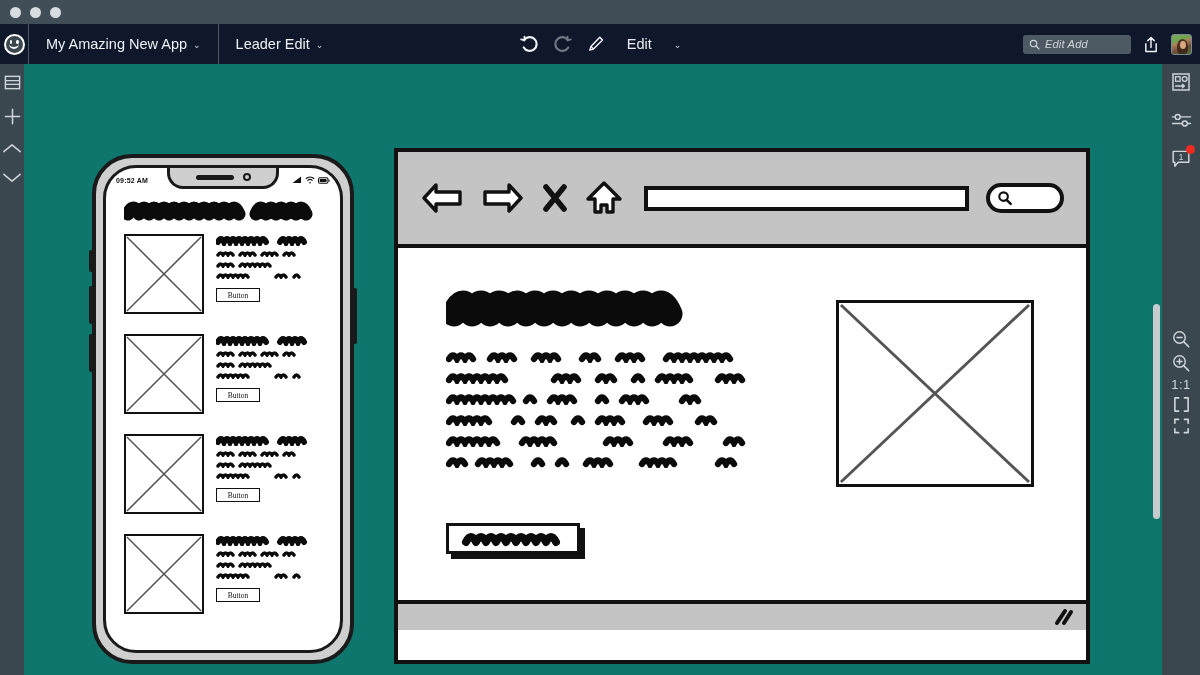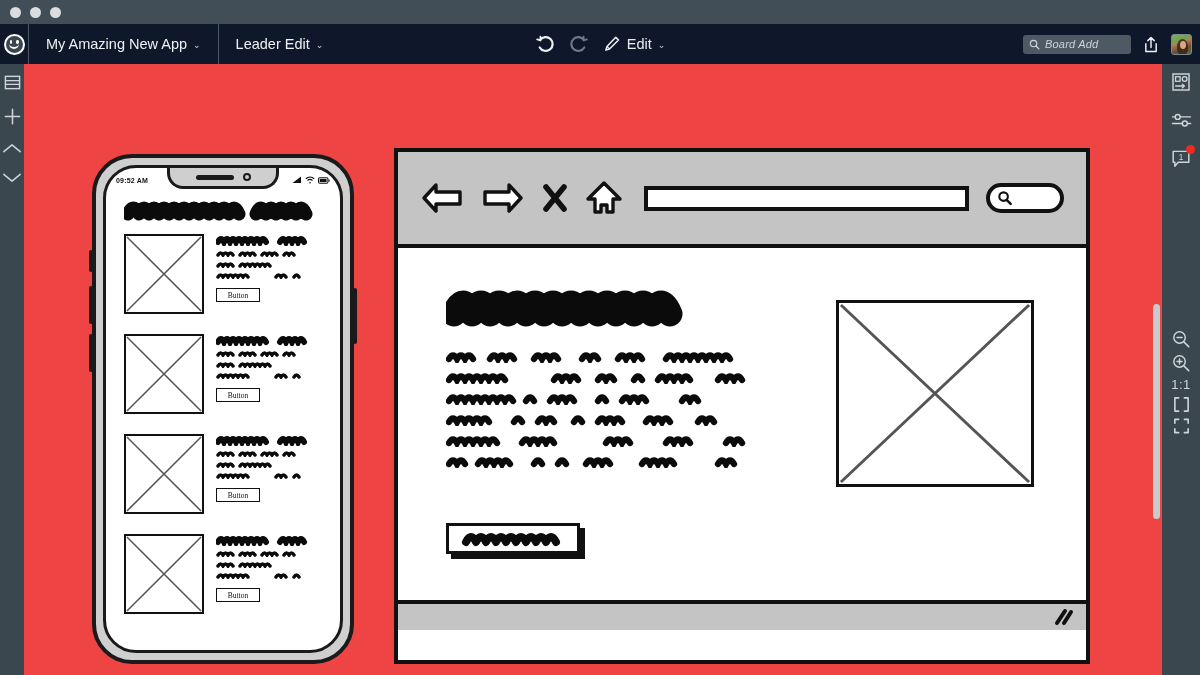--- a/index.html
+++ b/index.html
@@ -45,21 +45,21 @@
     height: 40px; display: flex; align-items: center; gap: 6px;
     padding: 0 17px; font-size: 14.5px; color: #eef1f3;
     border-left: 1px solid #4c5862; cursor: default; white-space: nowrap;
   }
   .caret { font-size: 9px; opacity: .85; transform: translateY(1px); }
   .menu-center {
     position: absolute; left: 0; right: 0; margin: 0 auto;
     width: 200px; height: 40px; display: flex; align-items: center; justify-content: center; gap: 14px;
   }
   .ic-btn { display: flex; align-items: center; justify-content: center; cursor: default; }
-  .edit-group { display: flex; align-items: center; gap: 6px; font-size: 14.5px; }
+  .edit-group { display: flex; align-items: center; gap: 22px; font-size: 14.5px; }
   .menu-right {
     position: absolute; right: 8px; top: 0; height: 40px;
     display: flex; align-items: center; gap: 11px;
   }
   .quickadd {
     width: 108px; height: 19px; background: #4e5a63; border-radius: 3px;
     display: flex; align-items: center; gap: 5px; padding: 0 6px;
   }
   .quickadd span {
     font-size: 11px; font-style: italic; color: #cfd5da; letter-spacing: .2px;
@@ -95,21 +95,21 @@
   .rail-icon { position: relative; display: flex; align-items: center; justify-content: center; cursor: default; }
   .badge-dot {
     position: absolute; right: -4px; top: -4px; width: 9px; height: 9px;
     border-radius: 50%; background: #ef2b1f;
   }
   .ratio { font-size: 13px; color: #cfd5da; letter-spacing: .5px; }
 
   
   .canvas {
     position: absolute; left: 24px; top: 64px; width: 1138px; height: 611px;
-    background: #ef4444; overflow: hidden;
+    background: #0f766e; overflow: hidden;
   }
   .scrollbar {
     position: absolute; right: 2px; top: 240px; width: 7px; height: 215px;
     background: #c7cbce; border-radius: 4px;
   }
 
   
   .phone {
     position: absolute; left: 68px; top: 90px; width: 262px; height: 510px;
     border: 4px solid #1a1a1a; border-radius: 40px; background: #cfcfcf;
@@ -243,21 +243,21 @@
         <span class="caret">⌄</span>
       </span>
     </div>
 
     <div class="menu-right">
       <div class="quickadd">
         <svg width="11" height="11" viewBox="0 0 14 14" aria-hidden="true">
           <circle cx="5.8" cy="5.8" r="4.1" fill="none" stroke="#cfd5da" stroke-width="1.5"></circle>
           <path d="M9 9 L12.6 12.6" stroke="#cfd5da" stroke-width="1.7" stroke-linecap="round"></path>
         </svg>
-        <span>Board Add</span>
+        <span>Edit Add</span>
       </div>
       <span class="ic-btn">
         <svg width="18" height="19" viewBox="0 0 20 22" aria-hidden="true">
           <path d="M4 9.5 L4 19 L16 19 L16 9.5" fill="none" stroke="#eef1f3" stroke-width="1.7" stroke-linejoin="round"></path>
           <path d="M10 14.5 L10 3 M6.3 6.5 L10 2.8 L13.7 6.5" fill="none" stroke="#eef1f3" stroke-width="1.7" stroke-linecap="round" stroke-linejoin="round"></path>
         </svg>
       </span>
       <span class="avatar"></span>
     </div>
   </div>

